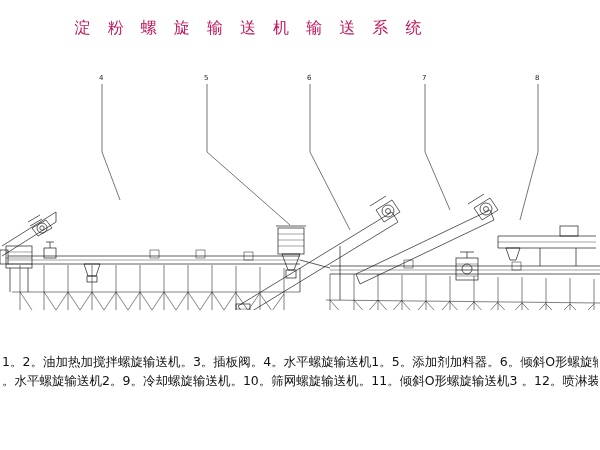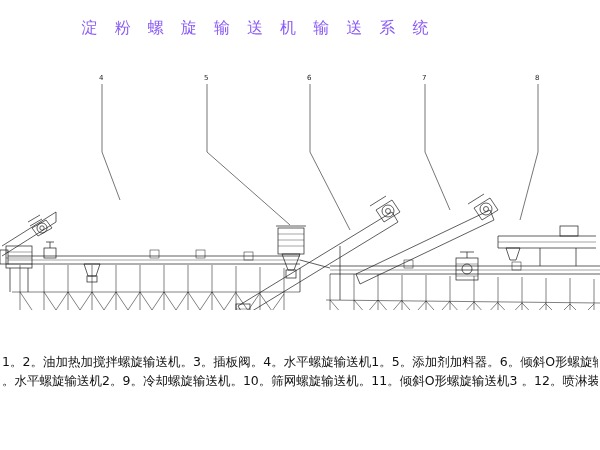--- a/index.html
+++ b/index.html
@@ -22,25 +22,24 @@
     background: #ffffff;
   }
   #title {
     position: absolute;
     left: 0;
     top: 18px;
     width: 502px;
     text-align: center;
     font-size: 16px;
     letter-spacing: 6px;
-    color: #8b5cf6;
+    color: #be185d;
     font-family: "DejaVu Sans", "Liberation Sans", sans-serif;
     font-weight: 500;
     white-space: nowrap;
-    margin-left: 7px;
   }
   #drawing {
     position: absolute;
     left: 0;
     top: 60px;
     width: 600px;
     height: 250px;
   }
   #legend {
     position: absolute;

